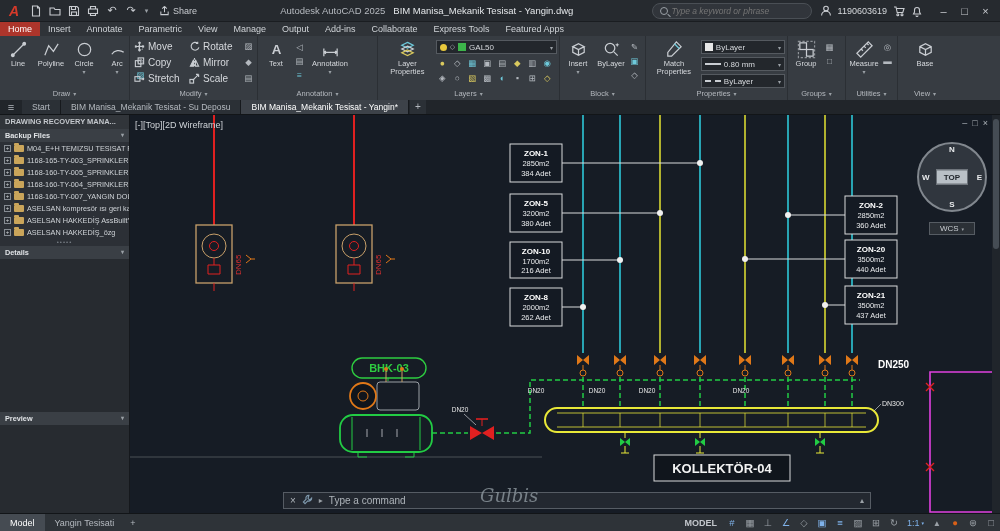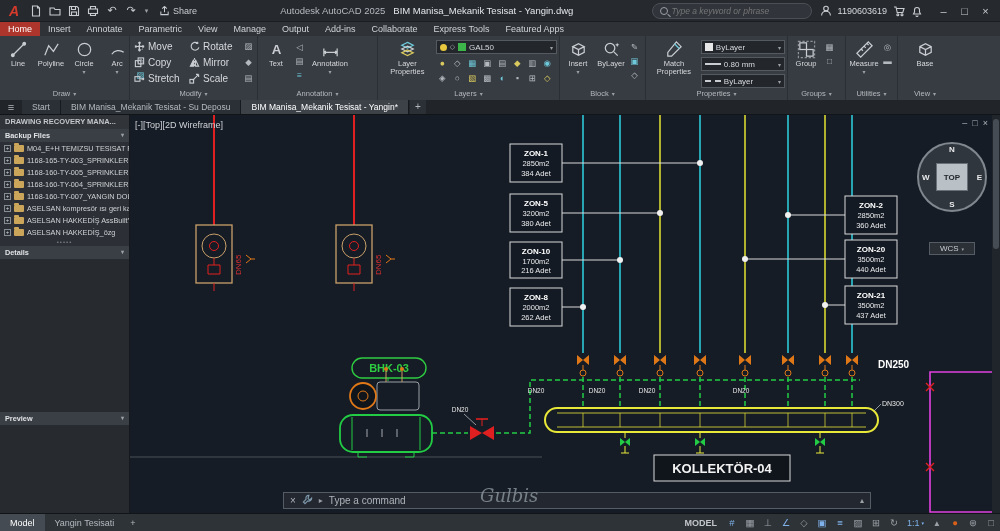--- a/index.html
+++ b/index.html
@@ -86,22 +86,22 @@
 .drawing text{font-family:"Liberation Sans",sans-serif;}
 .vplabel{position:absolute;left:5px;top:5px;font-size:9px;color:#cfd3d8;}
 .vpwin{position:absolute;right:12px;top:3px;display:flex;gap:5px;color:#aeb4ba;font-size:9px;}
 .viewcube{position:absolute;left:783px;top:23px;width:78px;height:78px;font-size:8px;}
 .vc-ring{position:absolute;inset:4px;border-radius:50%;border:2px solid #81878e;background:rgba(96,102,110,0.35);}
 .vc-l{position:absolute;color:#e8eaec;font-weight:bold;}
 .vc-n{top:7px;left:50%;transform:translateX(-50%);}
 .vc-s{bottom:7px;left:50%;transform:translateX(-50%);}
 .vc-w{left:9px;top:50%;transform:translateY(-50%);}
 .vc-e{right:9px;top:50%;transform:translateY(-50%);}
-.vc-top{position:absolute;left:50%;top:50%;transform:translate(-50%,-50%);width:32px;height:28px;background:#b9c0c6;color:#20252b;font-weight:bold;display:flex;align-items:center;justify-content:center;border:1px solid #6a7077;}
-.wcsbox{position:absolute;left:799px;top:107px;width:46px;height:13px;background:#2b3036;border:1px solid #565c63;font-size:8px;color:#c9cdd2;display:flex;align-items:center;justify-content:center;gap:3px;margin-top:20px;}
+.vc-top{position:absolute;left:50%;top:50%;transform:translate(-50%,-50%);width:32px;height:15px;background:#b9c0c6;color:#20252b;font-weight:bold;display:flex;align-items:center;justify-content:center;border:1px solid #6a7077;}
+.wcsbox{position:absolute;left:799px;top:107px;width:46px;height:13px;background:#2b3036;border:1px solid #565c63;font-size:8px;color:#c9cdd2;display:flex;align-items:center;justify-content:center;gap:3px;}
 .wcsbox .pc{font-size:5px;color:#9aa0a6;}
 .vscroll{position:absolute;right:0;top:0;bottom:0;width:8px;background:#20252b;}
 .vthumb{position:absolute;left:1px;right:1px;top:4px;height:130px;background:#454c54;border-radius:3px;}
 .cmdbar{position:absolute;left:153px;top:377px;width:588px;height:17px;background:rgba(36,41,48,0.95);border:1px solid #565c64;display:flex;align-items:center;gap:6px;padding:0 6px;font-size:10px;}
 .cmdx{color:#aeb4ba;font-size:10px;}
 .cmdwrench svg{width:11px;height:11px;stroke:#7e98ac;fill:none;stroke-width:1.3;}
 .cmdcaret{color:#9aa0a6;font-size:8px;}
 .cmdprompt{color:#aeb4ba;}
 .cmdup{margin-left:auto;color:#9aa0a6;font-size:8px;}
 .watermark{position:absolute;left:350px;top:370px;font-family:"DejaVu Serif",serif;font-style:italic;font-size:18px;color:#8d979e;opacity:0.8;z-index:5;}

